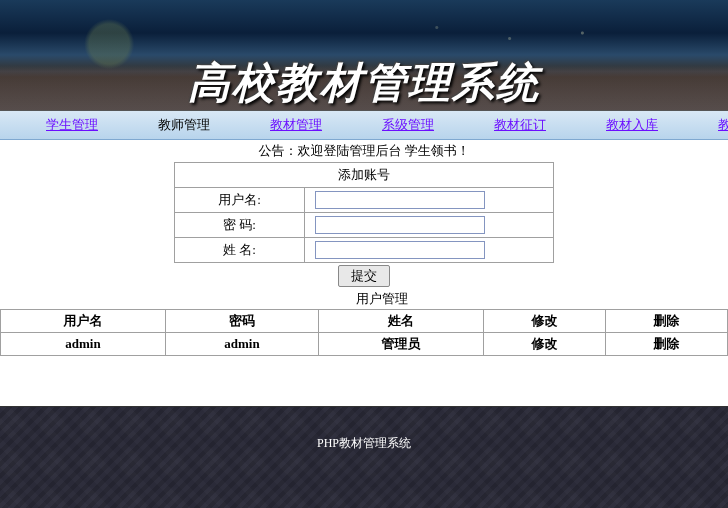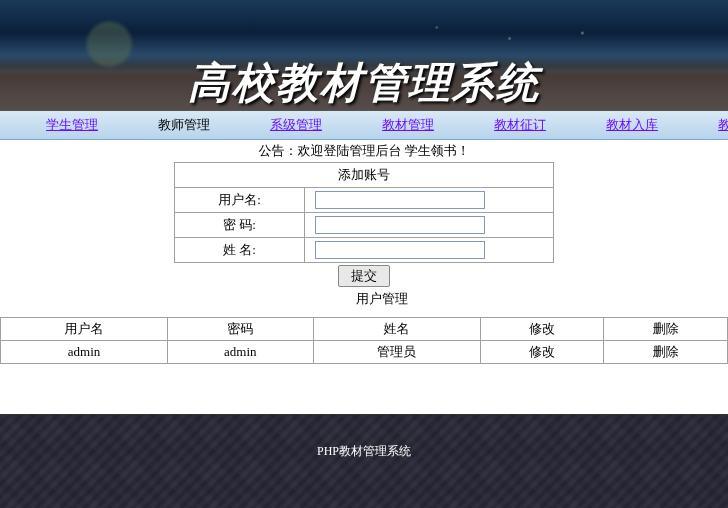--- a/index.html
+++ b/index.html
@@ -93,21 +93,22 @@
       border: 1px solid #888;
       border-radius: 2px;
       cursor: pointer;
     }
     
     .user-mgmt-title { text-align: center; font-size: 13px; padding: 1px 0; margin-left: 36px; }
     
     .user-table {
       width: 100%;
       border-collapse: collapse;
-      margin-top: 8px;
+      margin-top: 0;
+      font-weight: bold;
     }
     .user-table td {
       border: 1px solid #a0a0a0;
       padding: 2px 5px;
       text-align: center;
       font-size: 13px;
     }
     
     .footer {
       margin-top: 50px;
@@ -130,22 +131,22 @@
 </head>
 <body>
 
 <div class="banner">
   <div class="banner-title">高校教材管理系统</div>
 </div>
 
 <div class="nav">
   <a class="nav-item">学生管理</a>
   <a class="nav-item active">教师管理</a>
+  <a class="nav-item">教材管理</a>
   <a class="nav-item">系级管理</a>
-  <a class="nav-item">教材管理</a>
   <a class="nav-item">教材征订</a>
   <a class="nav-item">教材入库</a>
   <a class="nav-item">教材发放</a>
 
 </div>
 
 <div class="announce">公告：欢迎登陆管理后台 学生领书！</div>
 
 <table class="form-table">
   <tbody>

